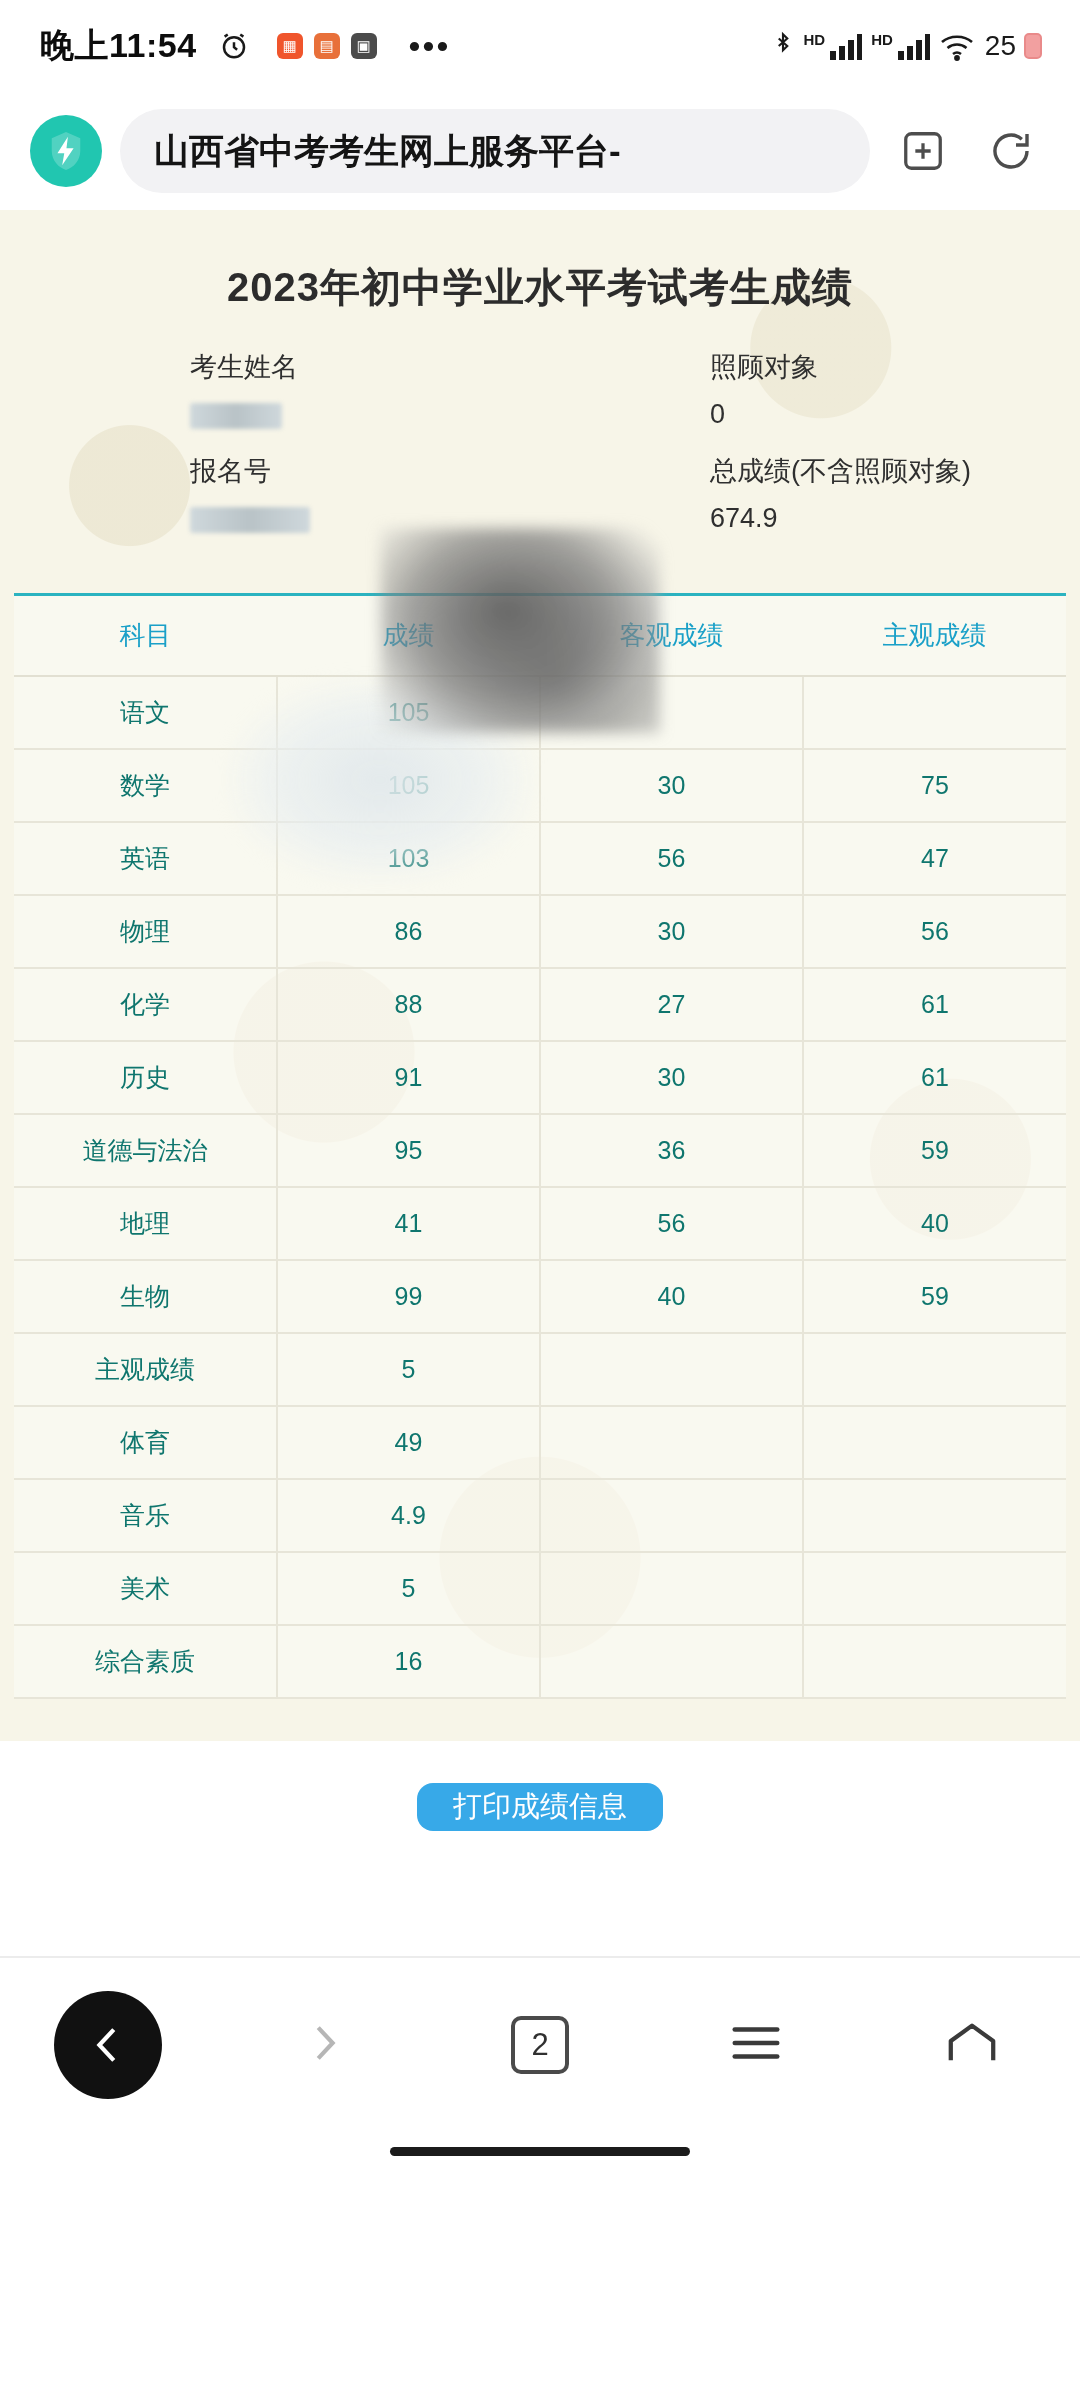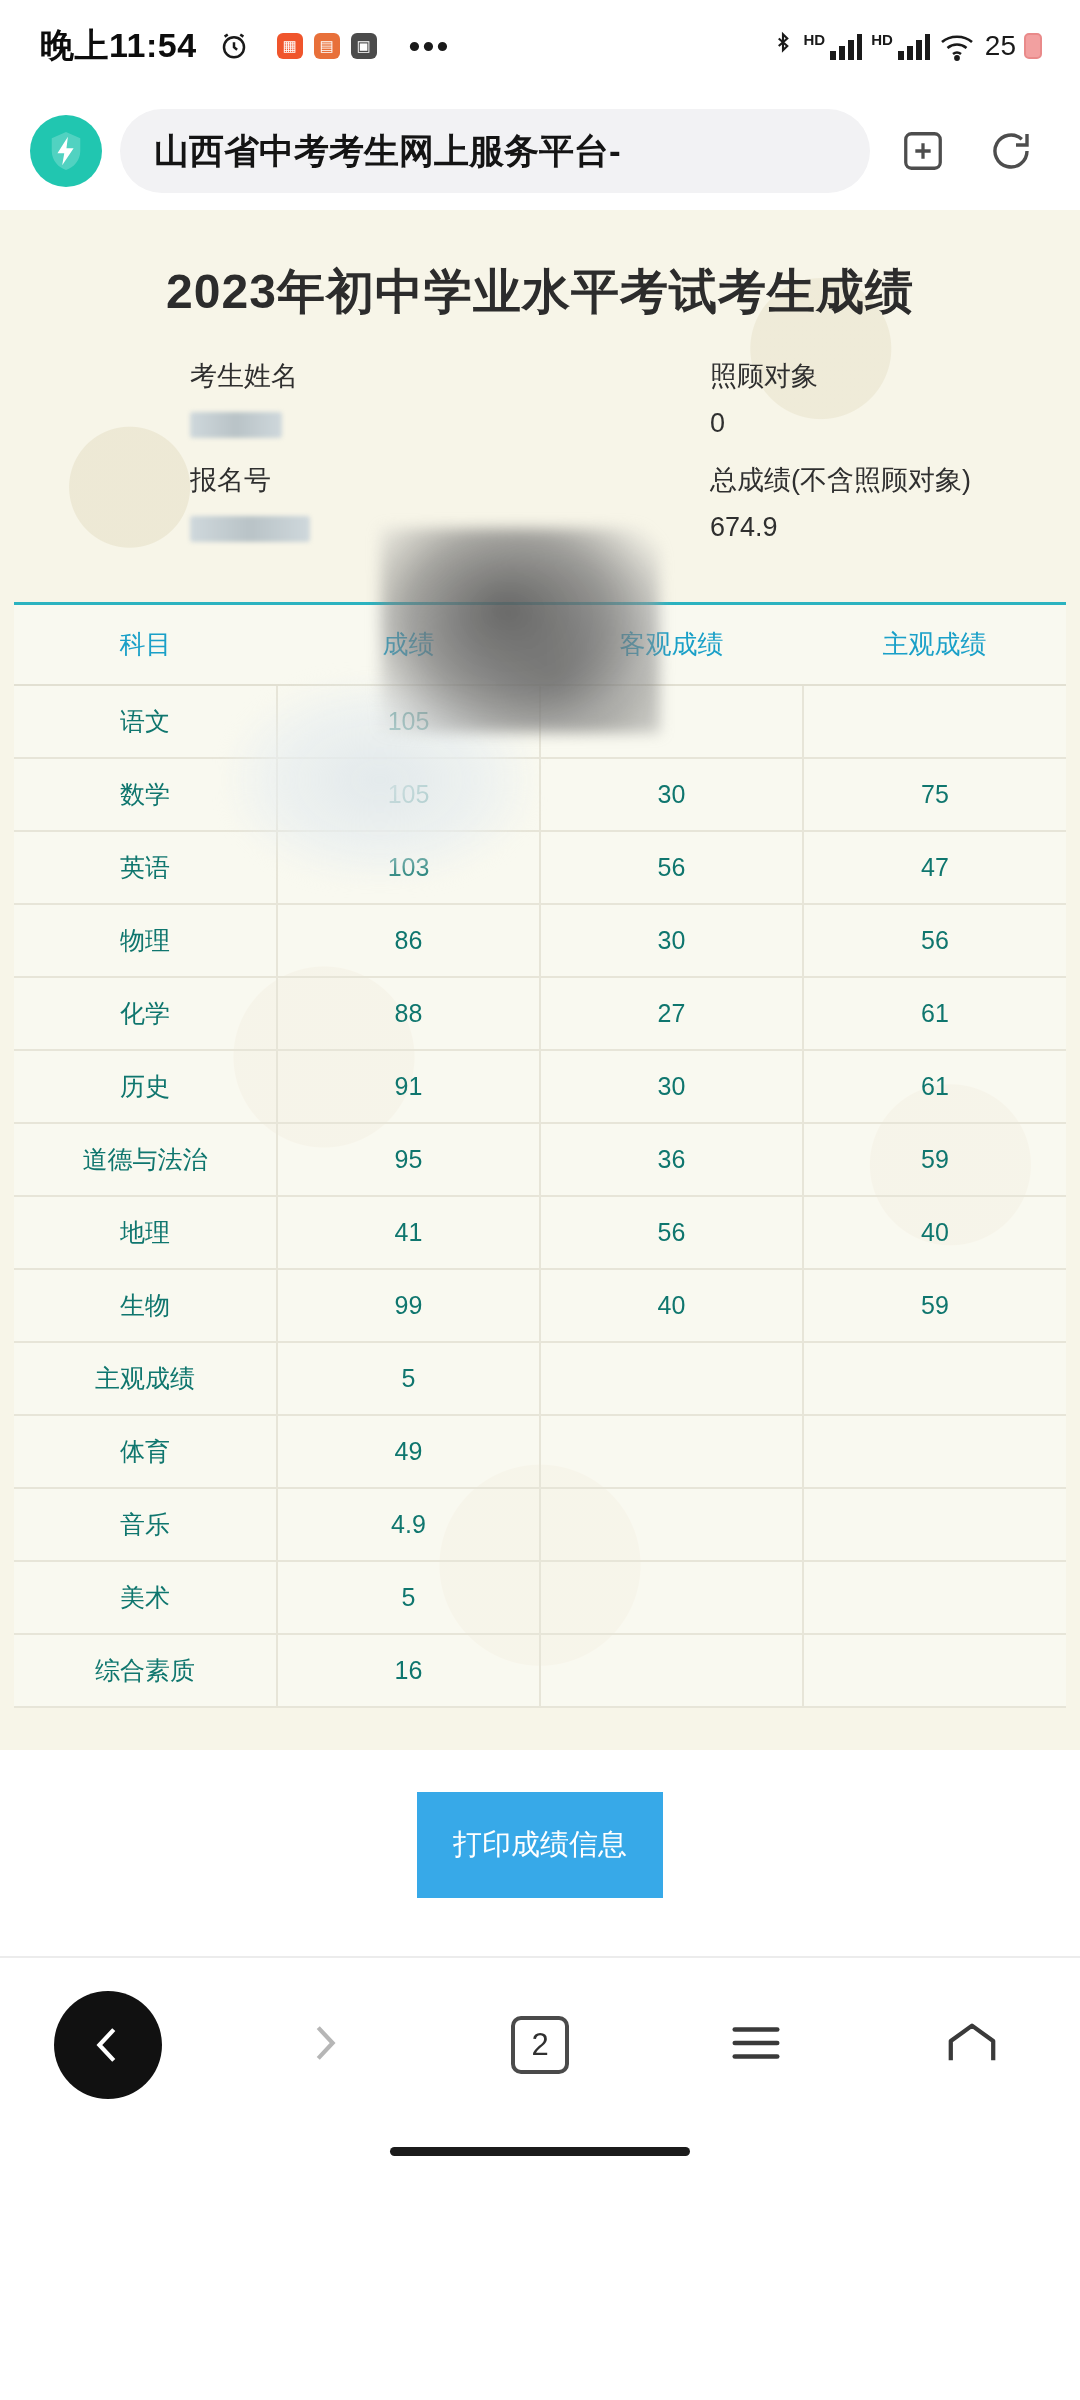--- a/index.html
+++ b/index.html
@@ -135,21 +135,21 @@
     background:
       radial-gradient(circle at 12% 18%, rgba(215,205,170,0.30) 0 60px, transparent 61px),
       radial-gradient(circle at 76% 9%, rgba(215,205,170,0.25) 0 70px, transparent 71px),
       radial-gradient(circle at 30% 55%, rgba(215,205,170,0.22) 0 90px, transparent 91px),
       radial-gradient(circle at 88% 62%, rgba(215,205,170,0.22) 0 80px, transparent 81px),
       radial-gradient(circle at 50% 88%, rgba(215,205,170,0.20) 0 100px, transparent 101px);
     pointer-events: none;
   }
   .sheet-title {
     text-align: center;
-    font-size: 48px;
+    font-size: 40px;
     font-weight: 700;
     color: #2c2c2c;
     letter-spacing: 1px;
     margin: 20px 0 34px 0;
     position: relative;
     z-index: 2;
   }
 
   .info-row {
     display: flex;
@@ -242,22 +242,22 @@
     display: flex;
     justify-content: center;
     padding-top: 42px;
     background: #ffffff;
   }
   .print-btn {
     background: #37a9e8;
     color: #ffffff;
     font-size: 29px;
     border: none;
-    border-radius: 0;
-    padding: 33px 36px;
+    border-radius: 16px;
+    padding: 4px 36px;
     font-family: "Liberation Sans", sans-serif;
   }
 
   
   .bottom-nav {
     position: absolute;
     left: 0; right: 0;
     bottom: 0;
     height: 222px;
     background: #ffffff;

